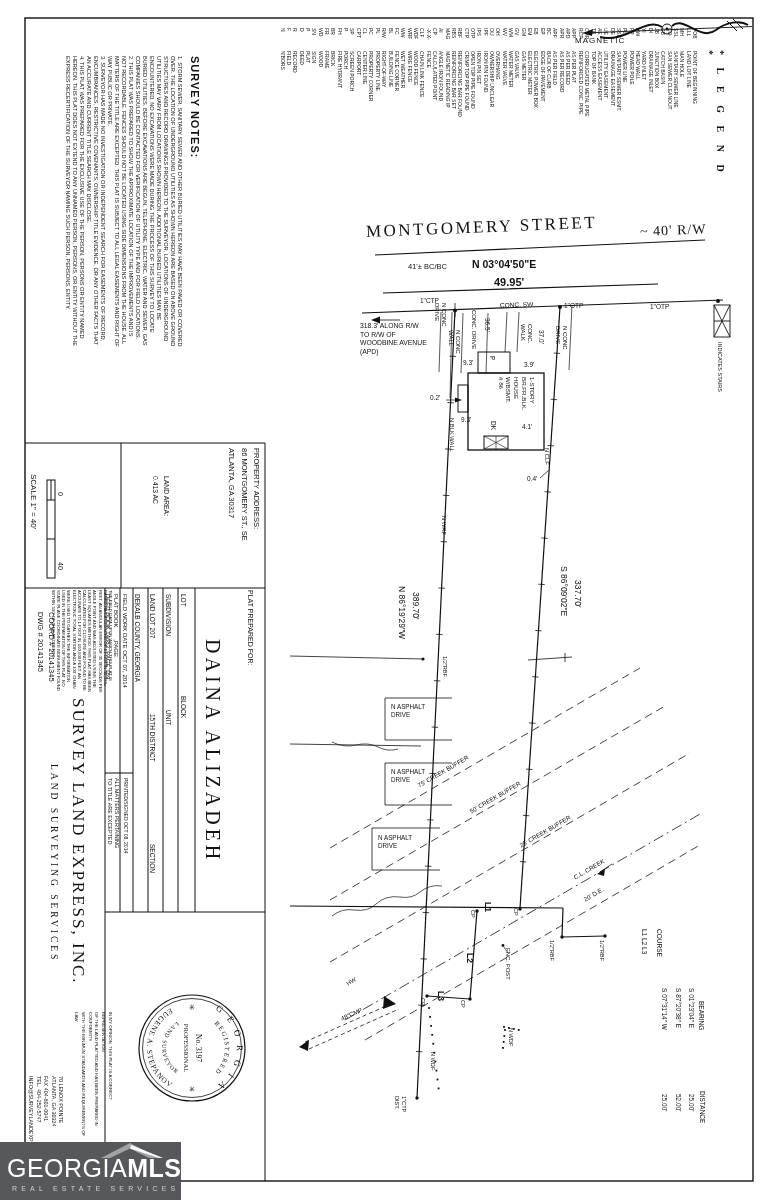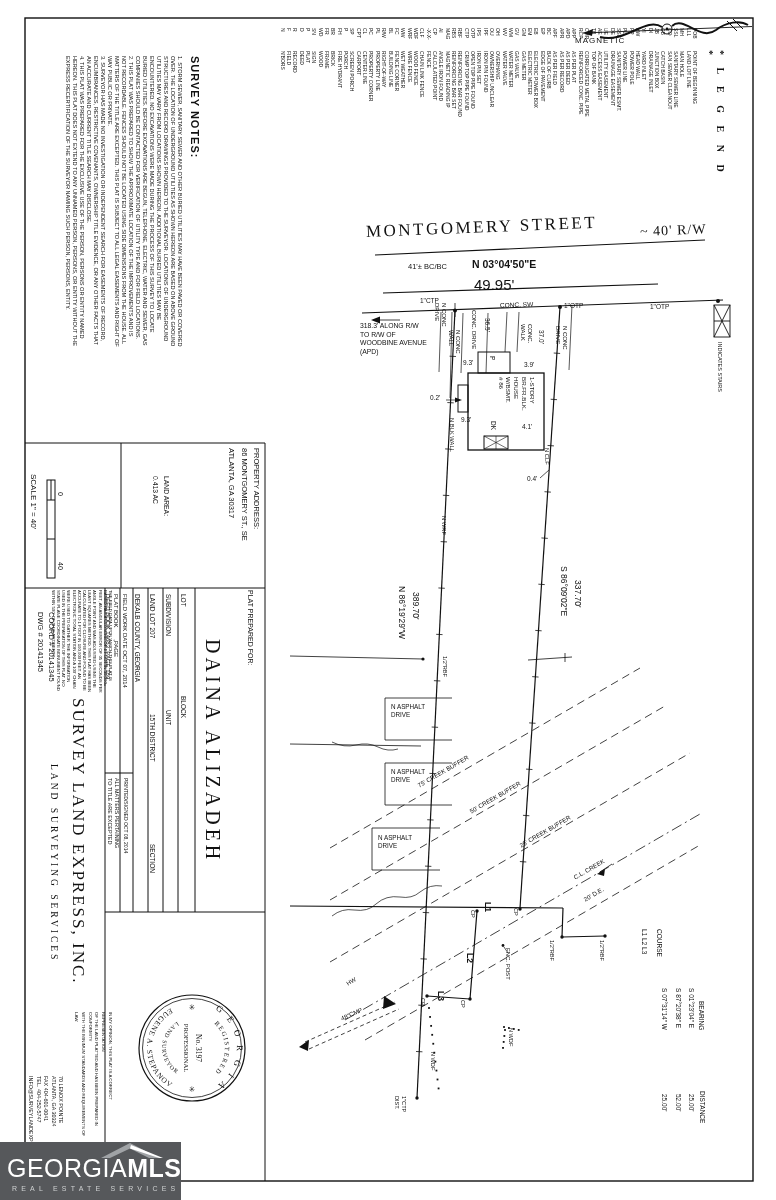--- a/index.html
+++ b/index.html
@@ -177,21 +177,21 @@
   <div class="v" style="left:188px;top:56px;height:200px;font-size:11px;font-weight:bold;letter-spacing:1px;">SURVEY NOTES:</div>
   <div class="v" style="left:30px;top:56px;height:292px;width:153px;font-size:5.6px;line-height:7px;">1. STORM SEWER, SANITARY SEWER AND OTHER BURIED UTILITIES MAY HAVE BEEN PAVED OR COVERED OVER. THE LOCATION OF UNDERGROUND UTILITIES AS SHOWN HEREON ARE BASED ON ABOVE GROUND STRUCTURES AND RECORD DRAWINGS PROVIDED TO THE SURVEYOR. LOCATIONS OF UNDERGROUND UTILITIES MAY VARY FROM LOCATIONS SHOWN HEREON. ADDITIONAL BURIED UTILITIES MAY BE ENCOUNTERED. NO EXCAVATIONS WERE MADE DURING THE PROCESS OF THIS SURVEY TO LOCATE BURIED UTILITIES. BEFORE EXCAVATIONS ARE BEGUN, TELEPHONE, ELECTRIC, WATER AND SEWER, GAS COMPANIES SHOULD BE CONTACTED FOR VERIFICATION OF UTILITY TYPE AND FOR FIELD LOCATIONS.
 2. THIS PLAT WAS PREPARED TO SHOW THE APPROXIMATE LOCATION OF THE IMPROVEMENTS AND IS NOT RECORDABLE. FENCES SHOULD NOT BE LOCATED USING SIDE DIMENSIONS FROM THE HOUSE. ALL MATTERS OF THE TITLE ARE EXCEPTED. THIS PLAT IS SUBJECT TO ALL LEGAL EASEMENTS AND RIGHT OF WAY PUBLIC OR PRIVATE.
 3. SURVEYOR HAS MADE NO INVESTIGATION OR INDEPENDENT SEARCH FOR EASEMENTS OF RECORD, ENCUMBRANCES, RESTRICTIVE COVENANTS, OWNERSHIP TITLE EVIDENCE, OR ANY OTHER FACTS THAT AN ACCURATE AND CURRENT TITLE SEARCH MAY DISCLOSE.
 4. THIS PLAT WAS PREPARED FOR THE EXCLUSIVE USE OF THE PERSON, PERSONS OR ENTITY NAMED HEREON. THIS PLAT DOES NOT EXTEND TO ANY UNNAMED PERSON, PERSONS, OR ENTITY WITHOUT THE EXPRESS RECERTIFICATION OF THE SURVEYOR NAMING SUCH PERSON, PERSONS, ENTITY.</div>
 
   <div class="h serif nw" style="left:366px;top:222px;font-size:17px;letter-spacing:2.5px;transform:rotate(-2.3deg);transform-origin:0 50%;">MONTGOMERY  STREET</div>
   <div class="h serif nw" style="left:640px;top:224px;font-size:14px;letter-spacing:1px;transform:rotate(-2.3deg);transform-origin:0 50%;">~  40' R/W</div>
   <div class="h nw" style="left:408px;top:263px;font-size:7.5px;">41'± BC/BC</div>
   <div class="h nw" style="left:472px;top:258px;font-size:10.5px;font-weight:bold;">N 03°04'50"E</div>
-  <div class="h nw" style="left:474px;top:276px;font-size:15px;font-weight:normal;">49.95'</div>
+  <div class="h nw" style="left:494px;top:276px;font-size:11px;font-weight:bold;">49.95'</div>
   <div class="h nw" style="left:420px;top:297px;font-size:6.5px;">1"CTP</div>
   <div class="h nw" style="left:500px;top:301px;font-size:6.5px;transform:rotate(-2deg);">CONC. SW</div>
   <div class="h nw" style="left:564px;top:302px;font-size:6.5px;">1"OTP</div>
   <div class="h nw" style="left:650px;top:303px;font-size:6.5px;">1"OTP</div>
   <div class="h" style="left:360px;top:322px;font-size:6.8px;line-height:8.6px;">318.3' ALONG R/W
 TO R/W OF
 WOODBINE AVENUE
 (APD)</div>
 
   <div class="v" style="left:433px;top:303px;height:56px;font-size:6px;">N CONC

